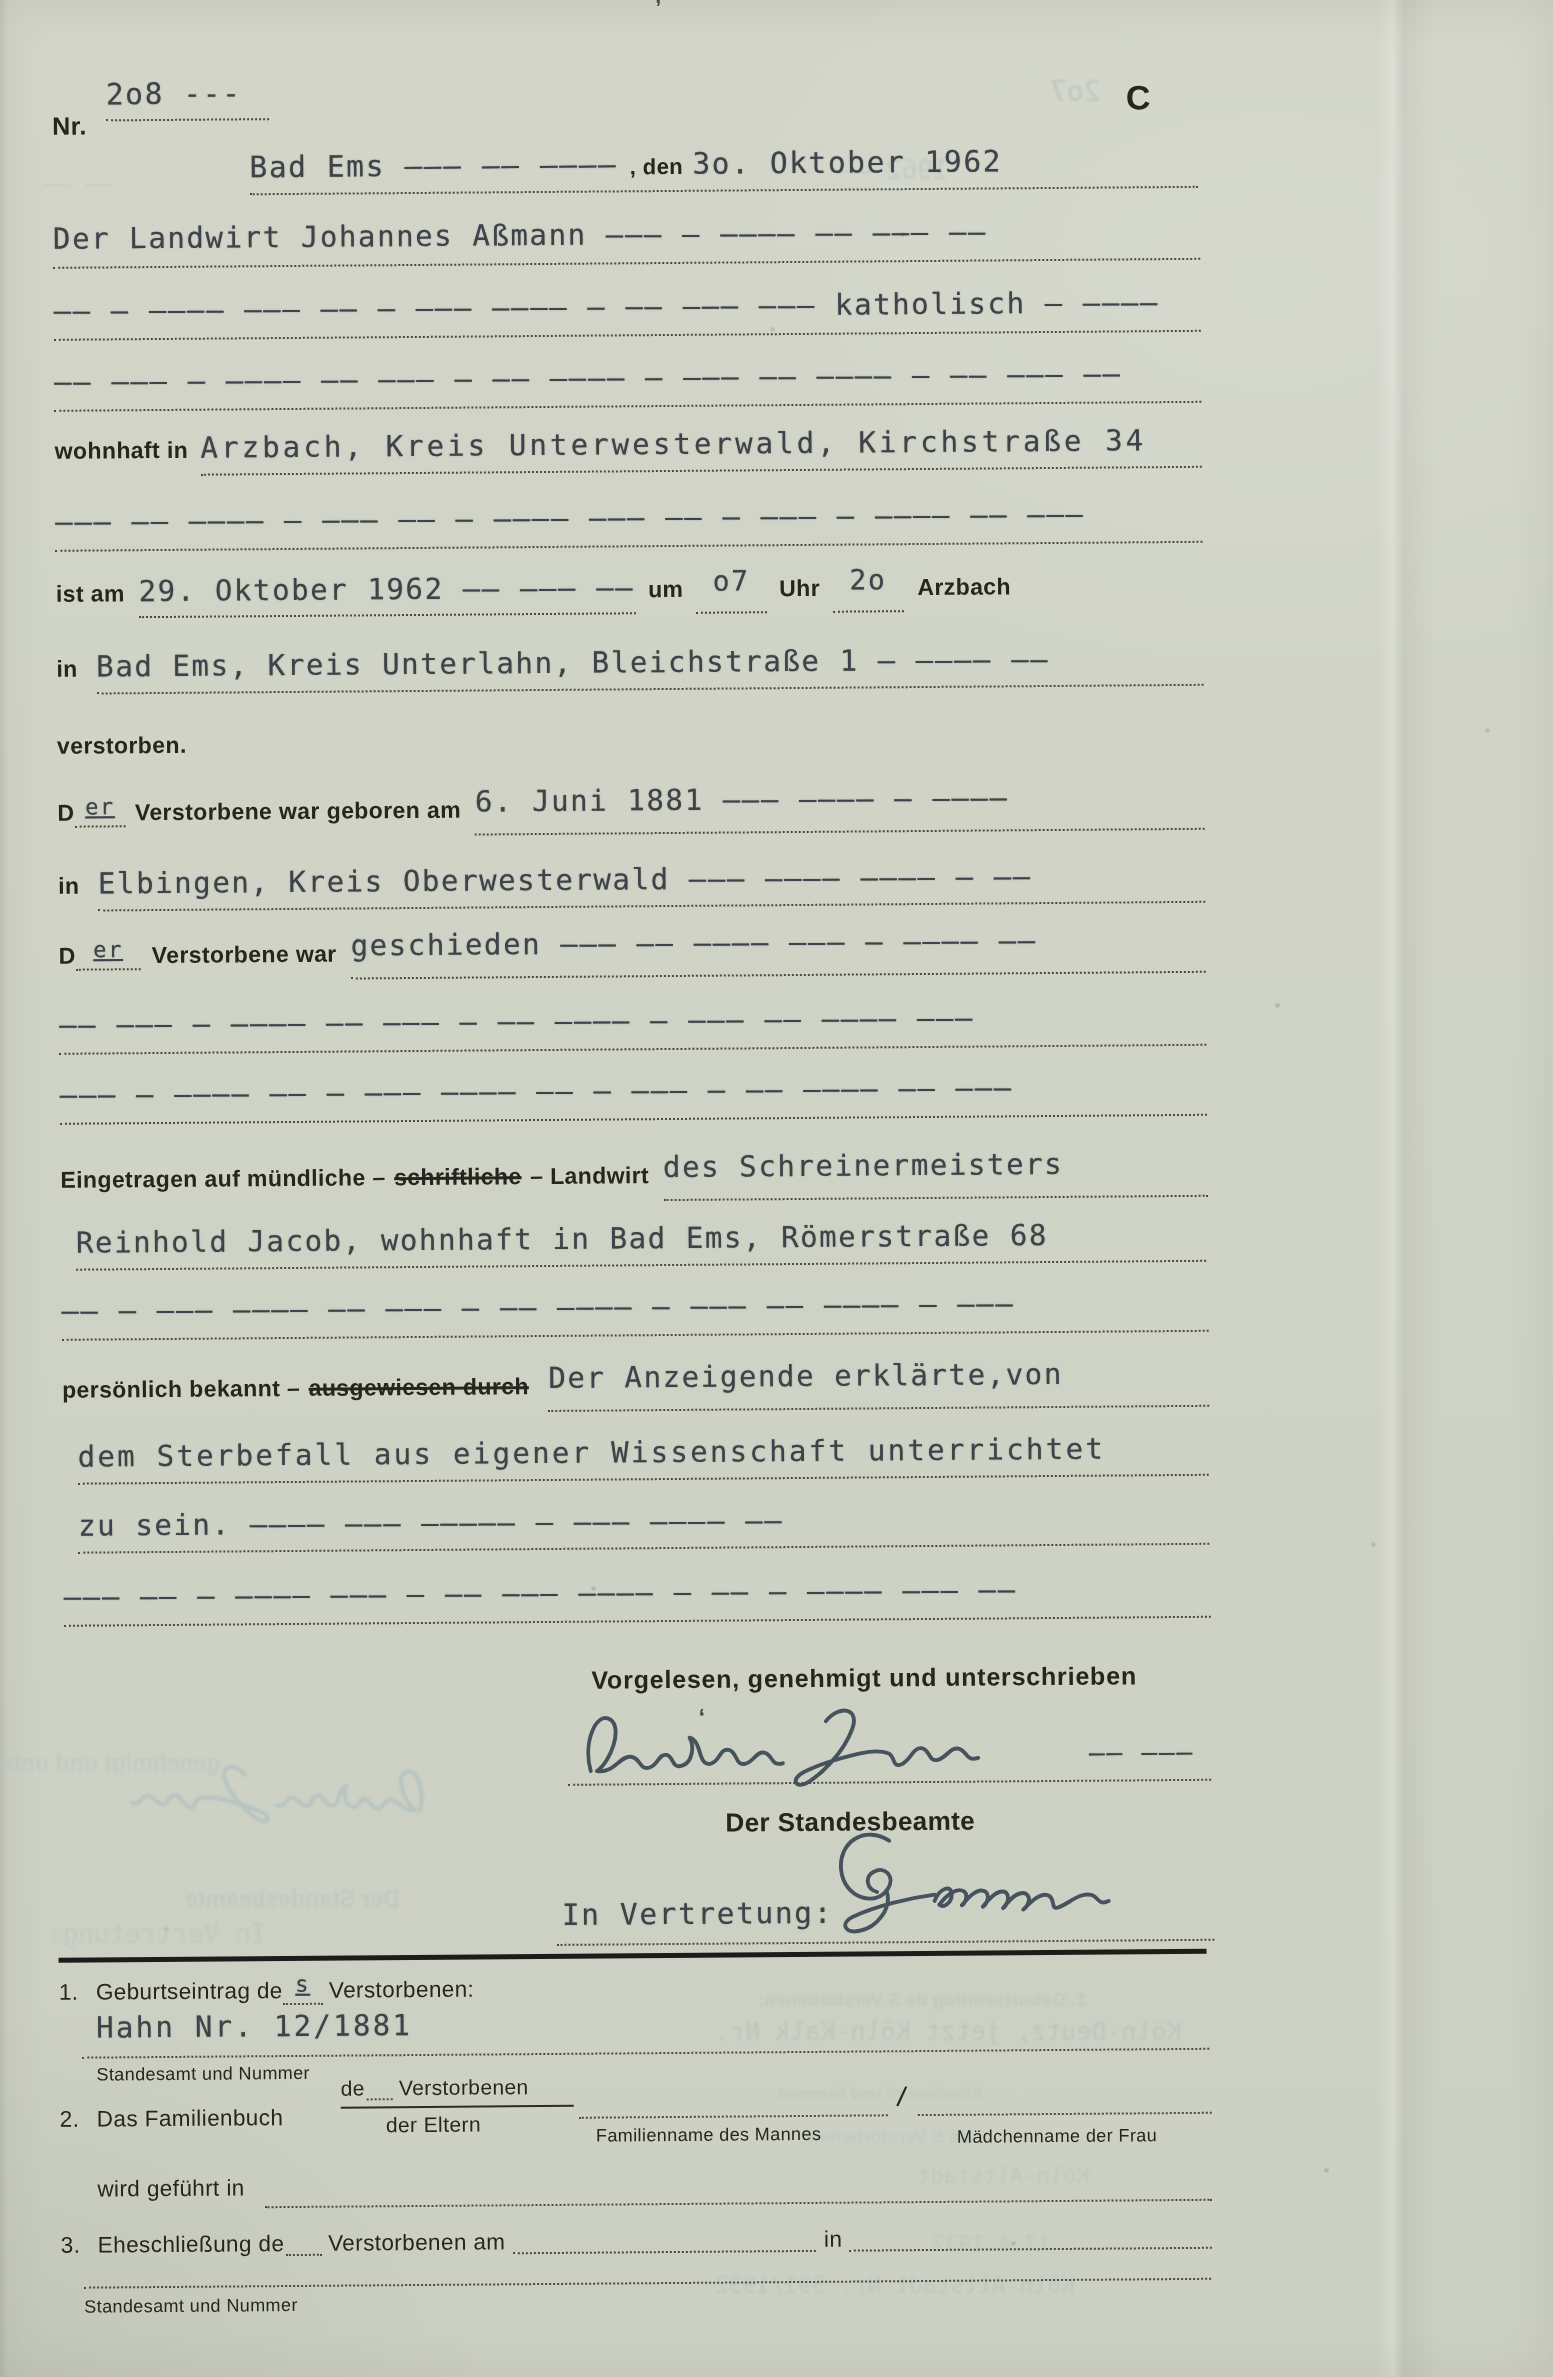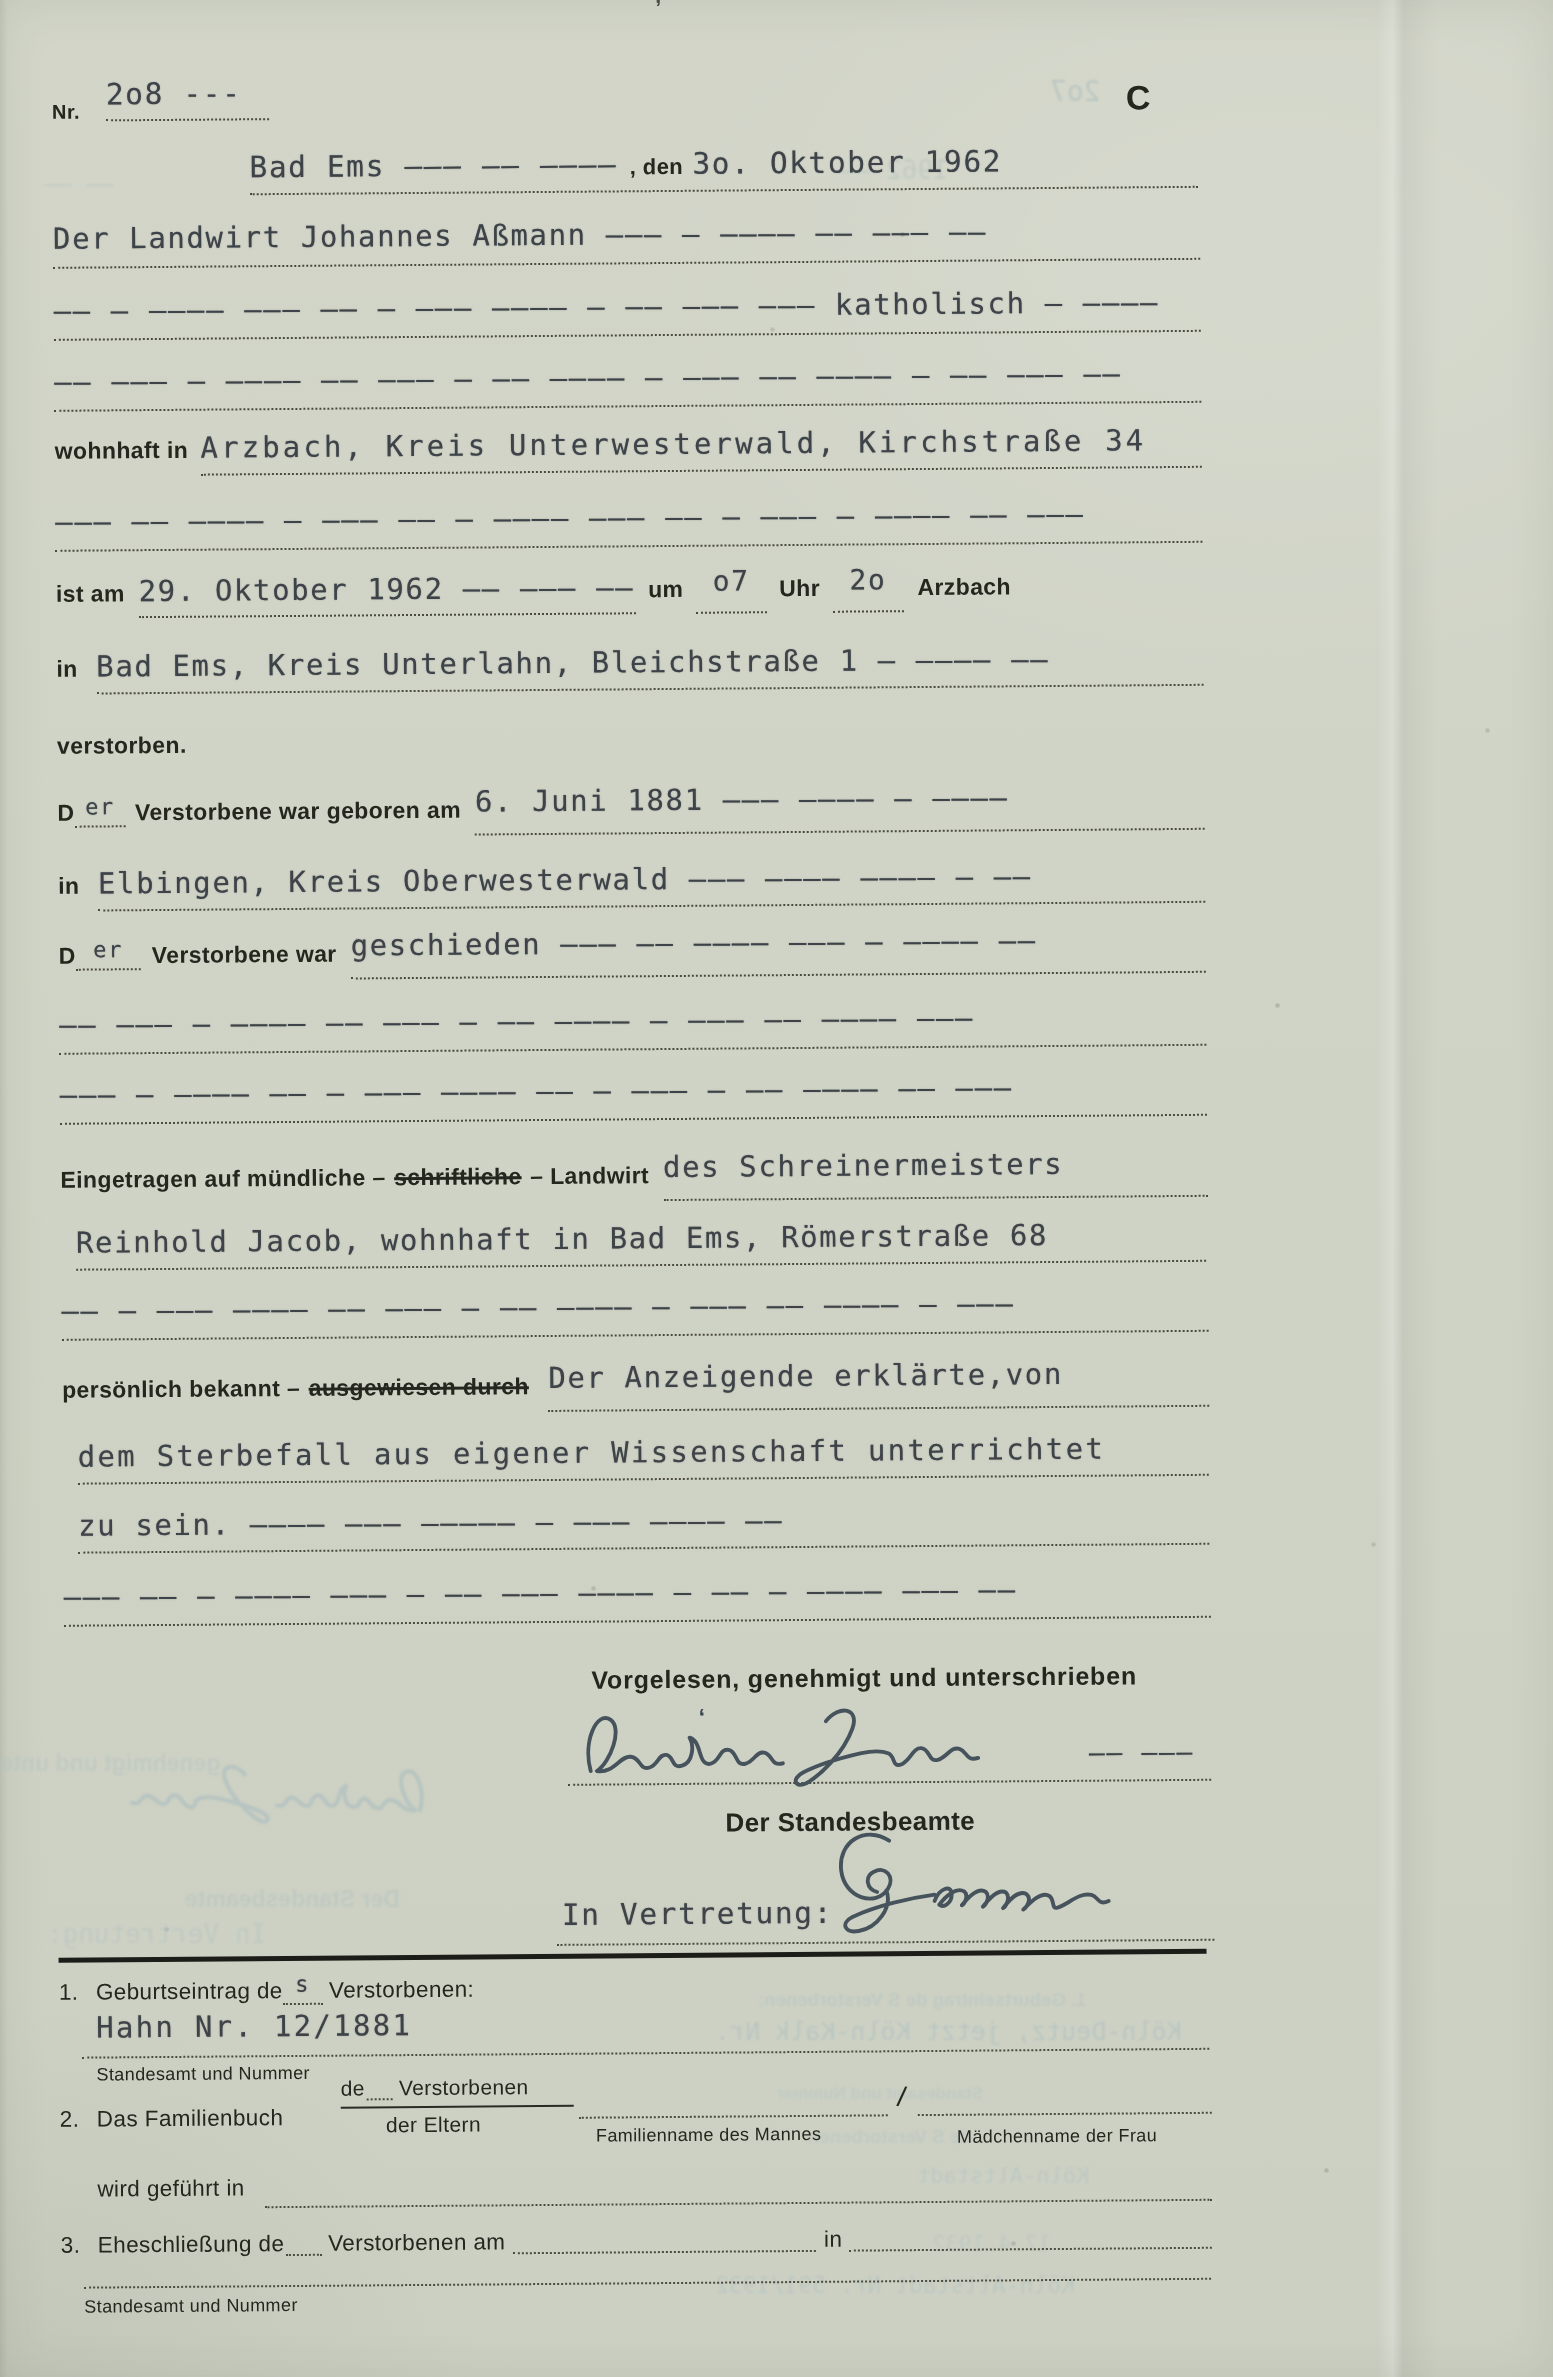--- a/index.html
+++ b/index.html
@@ -17,21 +17,21 @@
   #skew{position:absolute;left:0;top:0;width:1554px;height:2377px;transform:rotate(-0.45deg);transform-origin:31px 233px;}
   .printed{font-family:"Liberation Sans",sans-serif;color:#25271f;font-weight:600;letter-spacing:0.4px;}
   .typed{font-family:"DejaVu Sans Mono","Liberation Mono",monospace;color:#3d4348;font-weight:500;
          letter-spacing:1.6px;text-shadow:0 0 1.2px rgba(58,64,70,.55);white-space:nowrap;}
   .row{position:absolute;display:flex;align-items:baseline;}
   .uline{border-bottom:2.3px dotted #4a4a3e;}
   .dotline{position:absolute;border-top:2.3px dotted #4a4a3e;height:0;}
   .grow{flex:1 1 auto;}
   .struck{text-decoration:line-through;text-decoration-thickness:3.1px;padding:0 2.3px;}
   .supblank{display:inline-flex;justify-content:center;align-items:flex-end;border-bottom:2.3px dotted #4a4a3e;}
-  .supblank .typed{transform:translateY(-6.2px);}
+  .supblank .typed{transform:translateY(-6.2px);text-decoration:underline;}
   .raised{position:relative;top:-6.2px;display:inline-block;}
   .ghost{position:absolute;transform:scaleX(-1);color:#b7c4c1;filter:blur(1.2px);opacity:.85;white-space:nowrap;}
   .ghost.mono{font-family:"DejaVu Sans Mono","Liberation Mono",monospace;}
   .ghost.sans{font-family:"Liberation Sans",sans-serif;font-weight:600;}
   svg.sig{position:absolute;overflow:visible;}
   svg.sig path{fill:none;stroke:#46535c;stroke-width:5;stroke-linecap:round;stroke-linejoin:round;}
   svg.sig.pale path{stroke:#b7c4c1;stroke-width:7;filter:blur(2px);}
   .rule{position:absolute;background:#1c1c18;}
   .specks{position:absolute;left:0;top:0;width:3.1px;height:3.1px;border-radius:50%;background:transparent;
     box-shadow:901px 233px 0 0.8px rgba(95,100,88,.28), 356px 939px 0 0.8px rgba(95,100,88,.22),
@@ -61,21 +61,21 @@
   <span class="ghost sans" style="left:758px;top:1989px;font-size:18.6px;opacity:.6;">1. Geburtseintrag de S Verstorbenen:</span>
   <span class="ghost mono" style="left:715px;top:2017px;font-size:25px;">Köln-Deutz, jetzt Köln-Kalk Nr.</span>
   <span class="ghost sans" style="left:777px;top:2084px;font-size:17px;opacity:.55;">Standesamt und Nummer</span>
   <span class="ghost sans" style="left:808px;top:2126px;font-size:18.6px;opacity:.55;">de S Verstorbenen</span>
   <span class="ghost mono" style="left:917px;top:2163px;font-size:22px;opacity:.7;">Köln-Altstadt</span>
   <span class="ghost mono" style="left:932px;top:2231px;font-size:22px;opacity:.6;">17.4.1932</span>
   <span class="ghost mono" style="left:715px;top:2272px;font-size:23px;opacity:.7;">Köln-Altstadt Nr. 591/1932</span>
 
   <div id="skew">
 
-    <span class="printed" style="position:absolute;left:53px;top:101px;font-size:20px;">Nr.</span>
+    <span class="printed" style="position:absolute;left:53px;top:112px;font-size:25px;">Nr.</span>
     <span class="typed uline" style="position:absolute;left:107px;top:78px;width:163px;font-size:29.5px;padding-bottom:7.8px;">2o8 ---</span>
     <span class="printed" style="position:absolute;left:1127px;top:87px;font-size:34px;font-weight:700;">C</span>
     <span class="printed" style="position:absolute;left:657px;top:0px;font-size:22px;color:#4a4c44;">’</span>
 
     <div class="row uline" style="left:250px;top:152px;width:948px;padding-bottom:9.3px;">
       <span class="typed" style="font-size:29.5px;">Bad Ems ——— —— ————</span>
       <span class="printed" style="font-size:22px;margin:0 9.3px 0 12.4px;">, den</span>
       <span class="typed" style="font-size:29.5px;">3o. Oktober 1962</span>
       <span class="grow"></span>
     </div>

